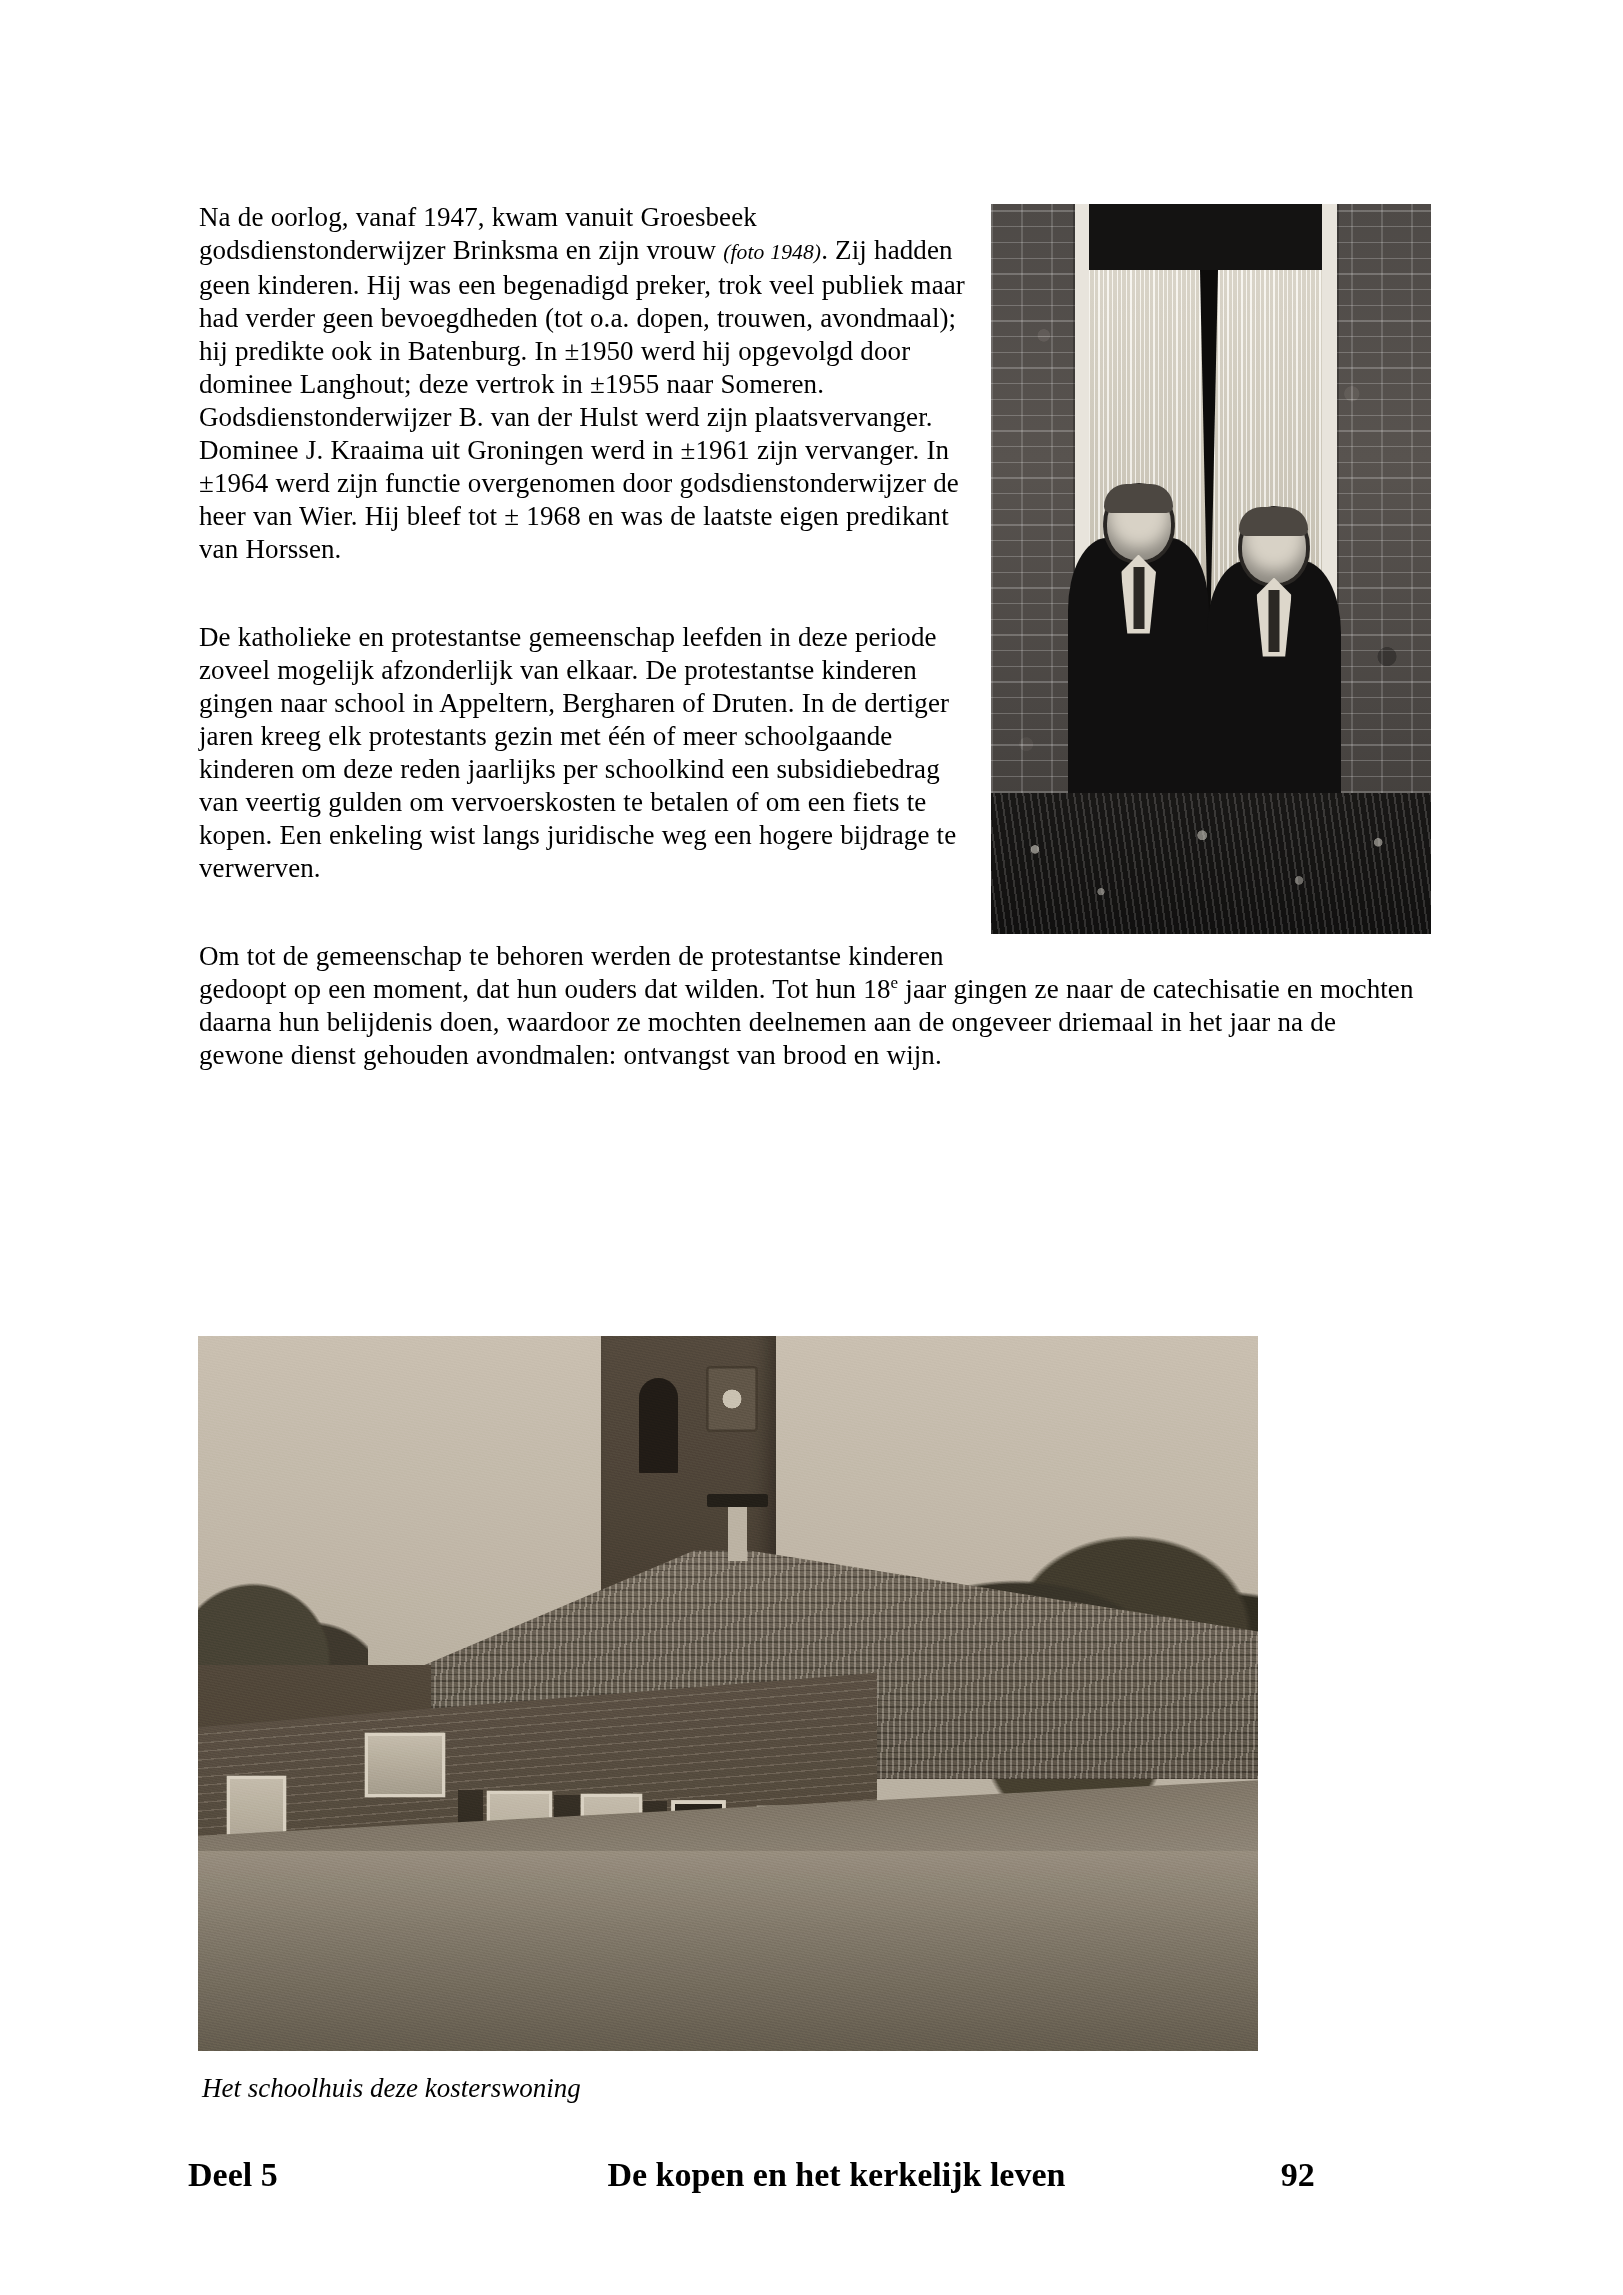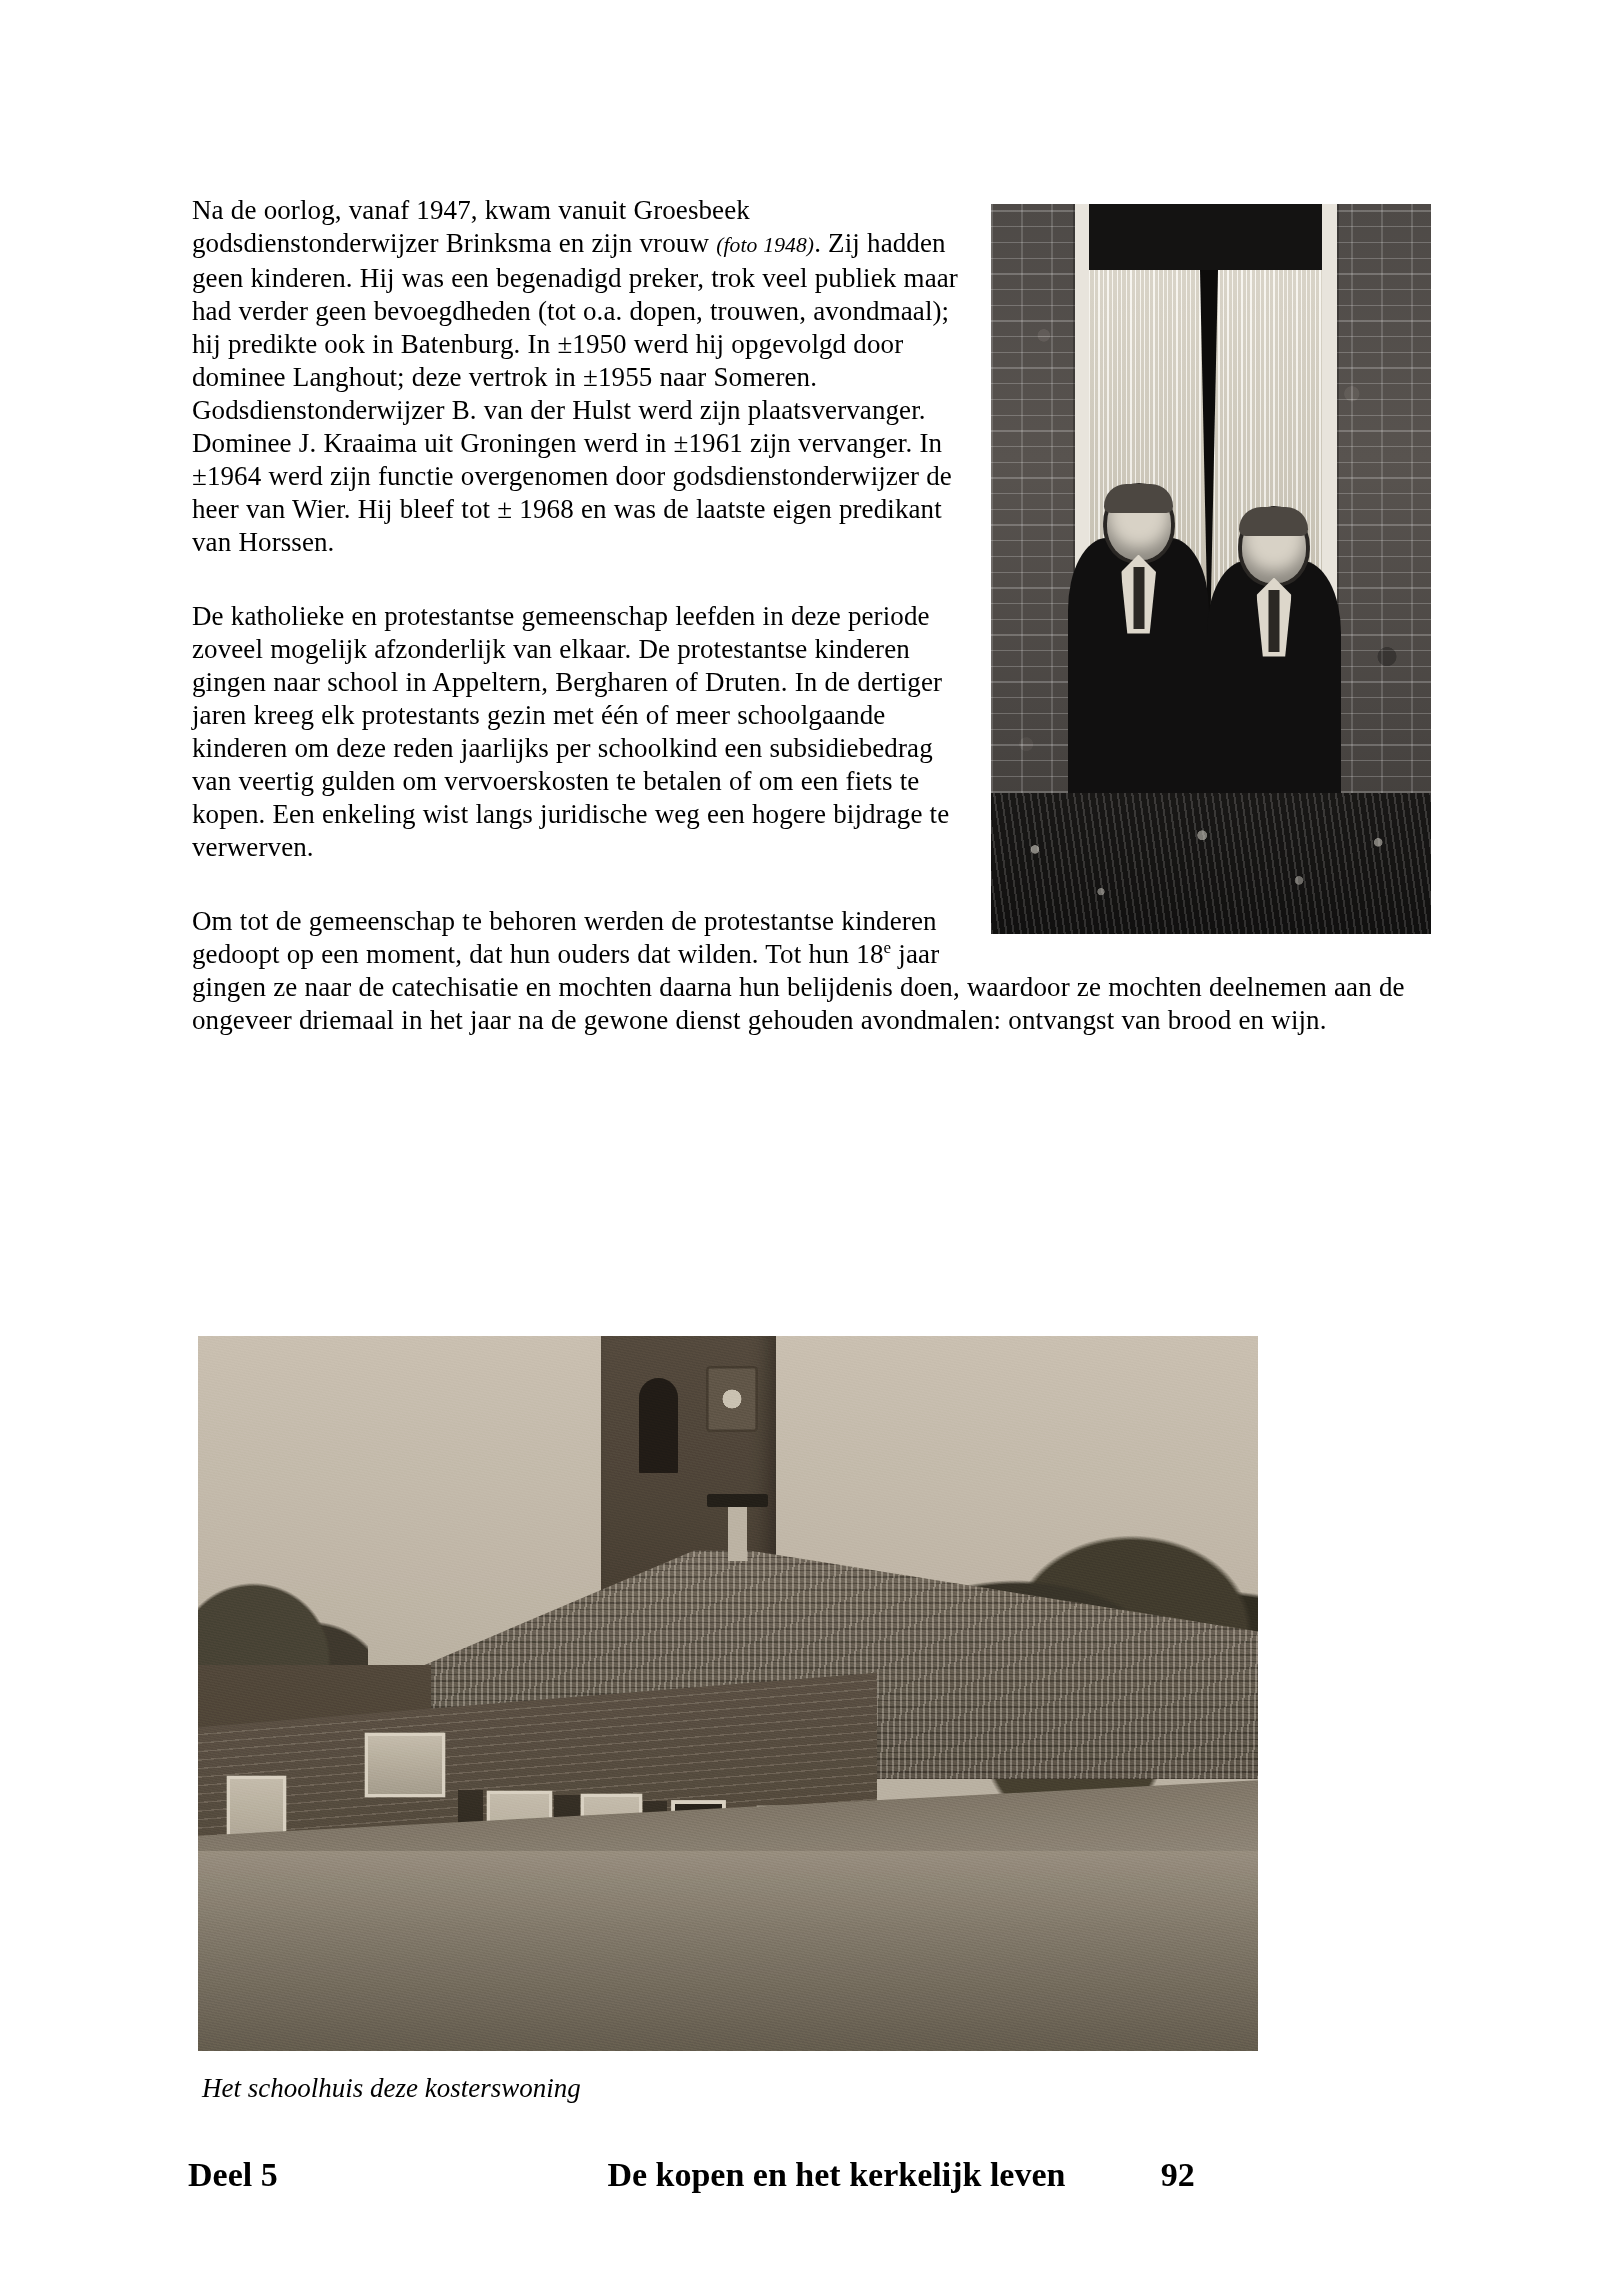--- a/index.html
+++ b/index.html
@@ -26,21 +26,21 @@
 
   .content {
     position: absolute;
     left: 188px;
     top: 190px;
     width: 1243px;
   }
 
   
   p.body-text {
-    margin: 4px;
+    margin: 11px;
     font-size: 27px;
     line-height: 33px;
     text-align: left;
     letter-spacing: 0.1px;
     word-spacing: 0.3px;
   }
   .gap-para { height: 33px; }
 
   .italic-small {
     font-style: italic;
@@ -306,21 +306,21 @@
     left: 188px;
     top: 2156px;
     width: 1247px;
     display: flex;
     align-items: baseline;
     font-weight: bold;
     font-size: 34px;
   }
   .footer-left   { width: 26%; text-align: left; }
   .footer-center { width: 52%; text-align: center; }
-  .footer-right  { width: 22%; text-align: left; }
+  .footer-right  { width: 22%; text-align: center; }
 </style>
 </head>
 <body>
 
 <div class="page">
 
   <div class="content clearfix">
 
     <div class="photo-couple">
       <div class="pc-wall"></div>

